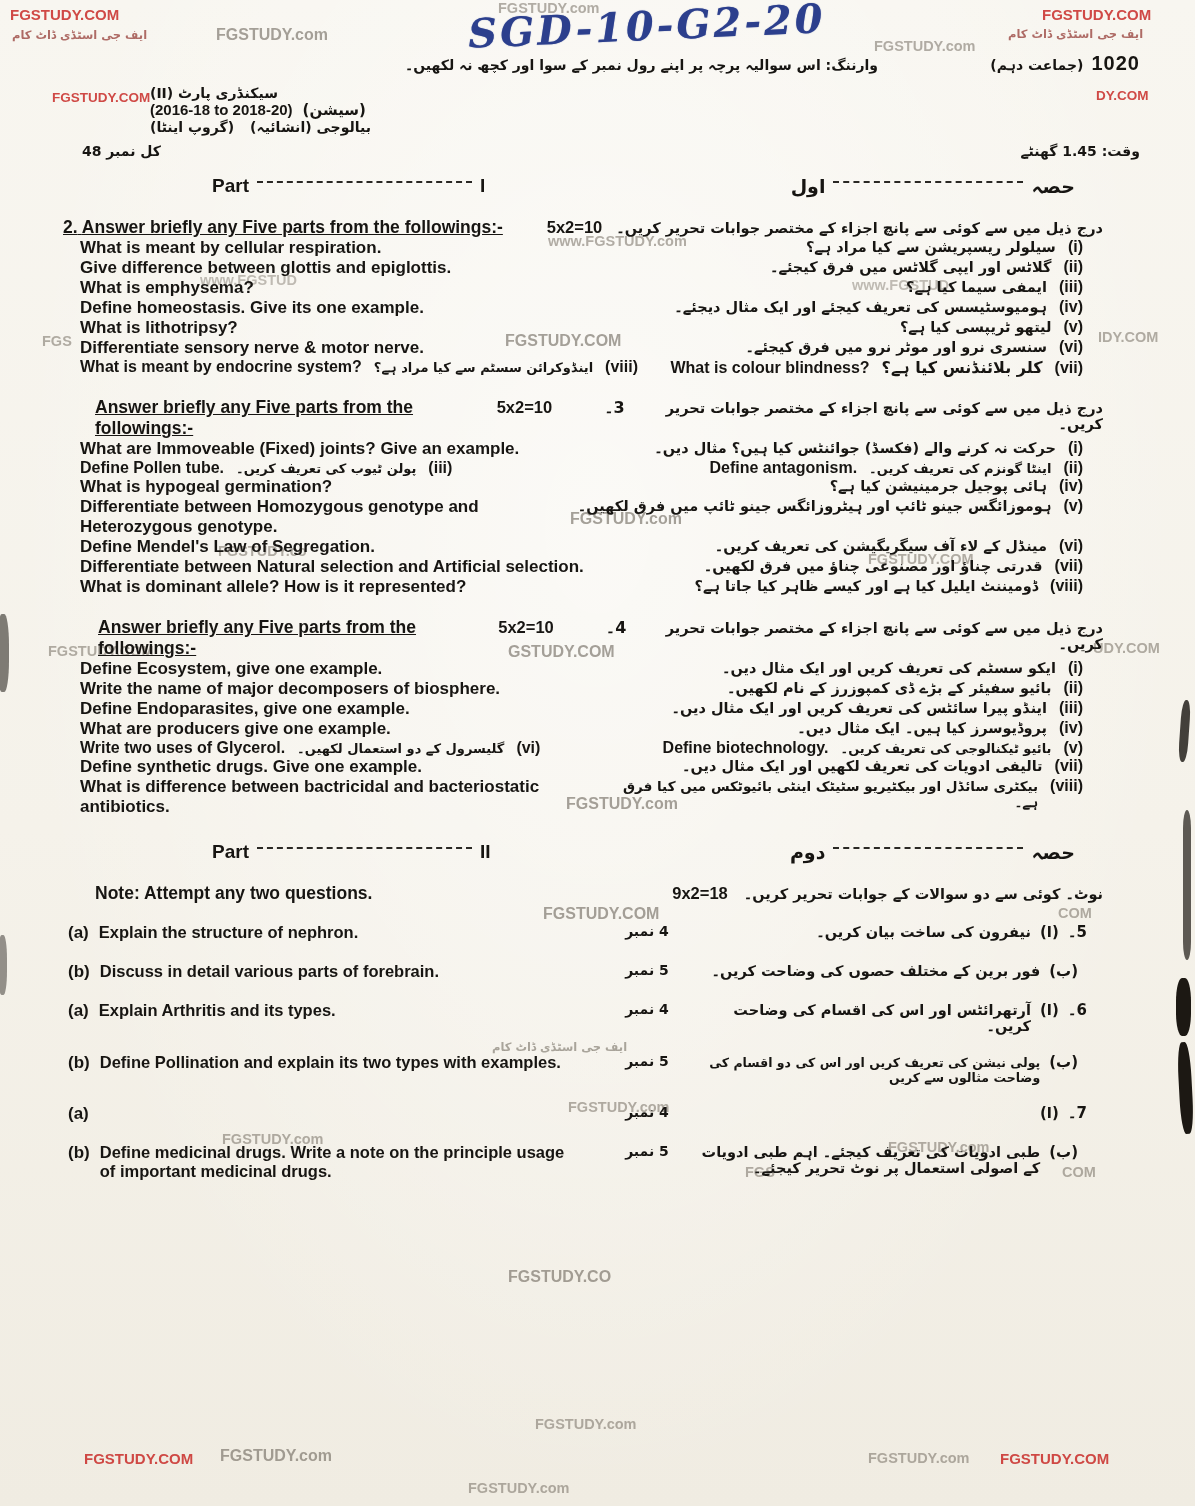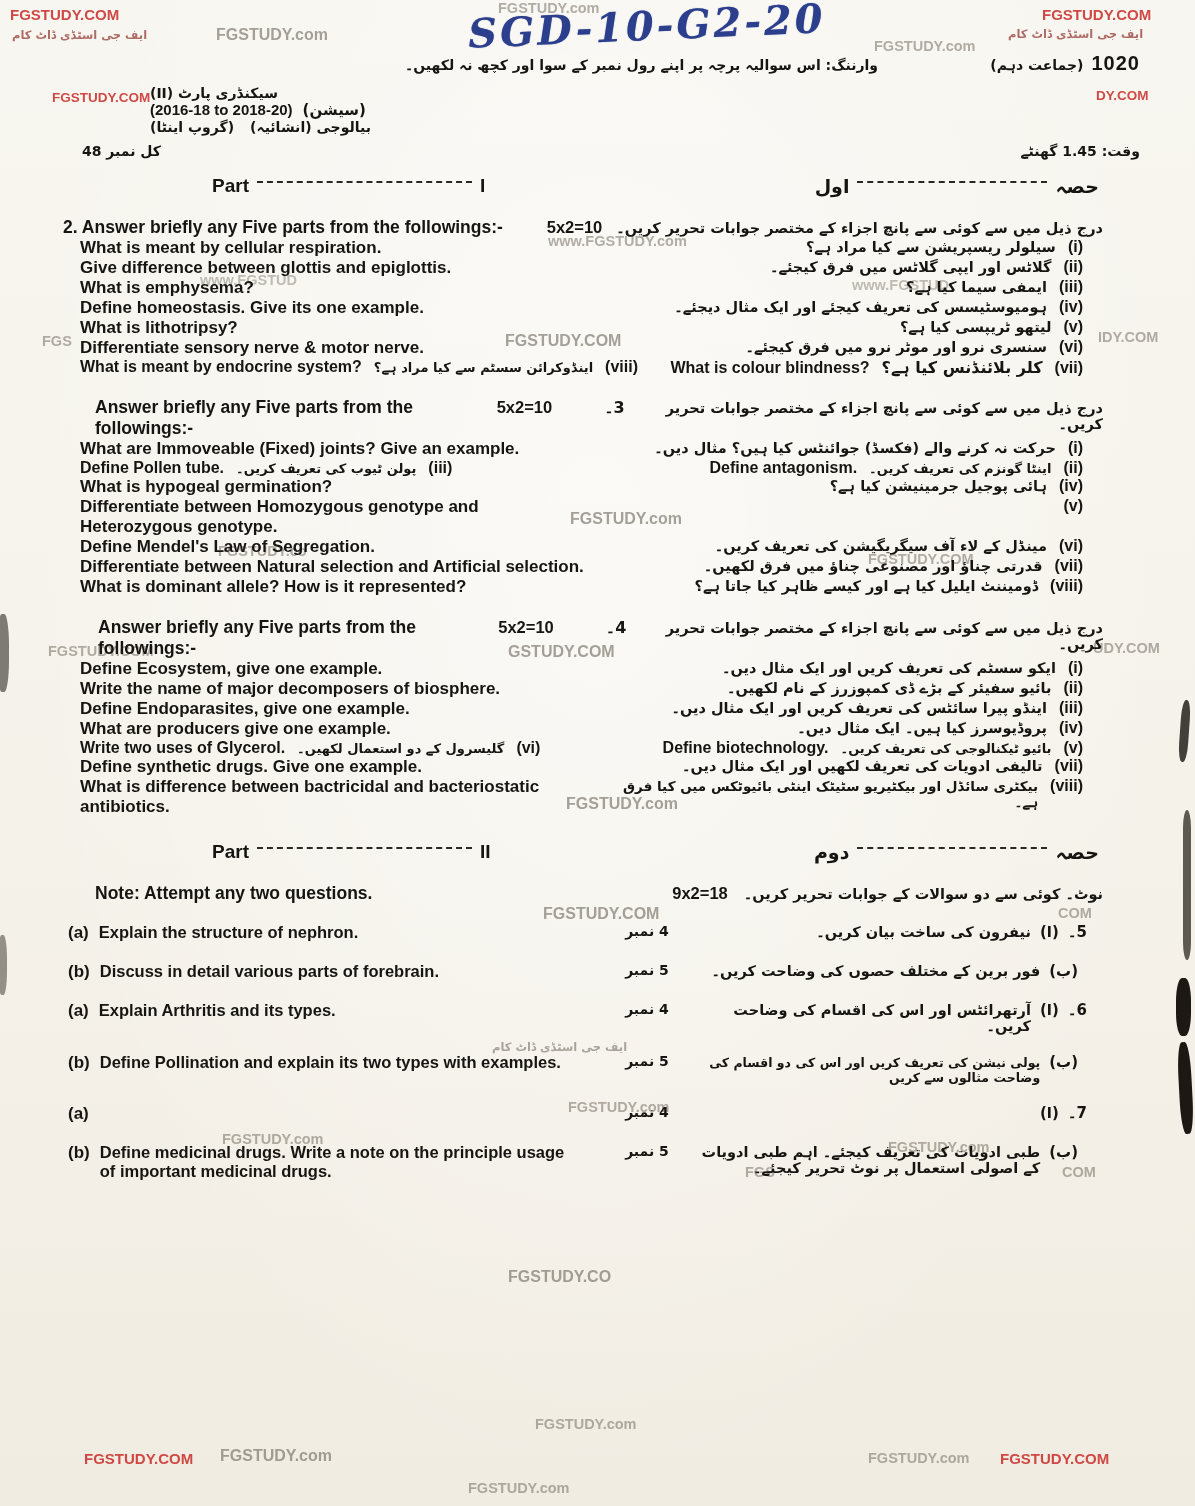--- a/index.html
+++ b/index.html
@@ -33,29 +33,29 @@
   .h-row3 .ur{ font-size:14px; }
 
   .handwritten{
     position:absolute; left:468px; top:2px; font-family:"DejaVu Serif", serif;
     font-style:italic; font-weight:bold; font-size:40px; color:#2c3f8d;
     transform:rotate(-2.5deg); letter-spacing:3px; white-space:nowrap;
     text-shadow:0 0 1px rgba(44,63,141,.6);
   }
 
   
-  .part-line{ display:flex; justify-content:space-between; align-items:center; padding:0 96px 0 212px; margin-top:16px;text-align:center; }
+  .part-line{ display:flex; justify-content:space-between; align-items:center; padding:0 120px 0 212px; margin-top:16px;text-align:center; }
   .part-line .grp{ display:flex; align-items:center; gap:8px; font-size:19px; font-weight:bold; }
   .part-line .grp.rtl{ direction:rtl; }
   .dashline{ display:inline-block; width:215px; border-bottom:2.5px dashed #2a2824; transform:translateY(-4px); }
   .part-line .grp.rtl .dashline{ width:190px; }
 
   
   .sec-hdr{ display:flex; align-items:baseline; padding:0 92px 0 63px; margin-top:20px; }
-  .sec-hdr .sh-en{ font-weight:bold; font-size:17.5px; }
+  .sec-hdr .sh-en{ font-weight:bold; font-size:17.5px;text-decoration:underline; }
   .sec-hdr .marks{ font-weight:bold; font-size:16.5px; margin-left:auto; }
   .sec-hdr .sh-no{ font-weight:bold; font-size:16px; margin-left:52px; }
   .sec-hdr .sh-ur{ font-size:14.5px; margin-left:14px; }
 
   
   .row{ display:flex; justify-content:space-between; align-items:flex-start; padding:0 112px 0 80px; margin-top:0; }
   .rgt{ display:flex; align-items:baseline; gap:12px; direction:ltr; }
   .row .en{ max-width:600px; }
   .row.dbl{ padding-right:112px; }
   .pair{ display:flex; align-items:baseline; gap:12px; }
@@ -275,20 +275,21 @@
     <div class="row">
       <span class="en">What is hypogeal germination?</span>
       <span class="rgt">
         <span class="ur uq">ہائی پوجیل جرمینیشن کیا ہے؟</span>
         <b class="qnum">(iv)</b>
       </span>
     </div>
     <div class="row">
       <span class="en w2">Differentiate between Homozygous genotype and Heterozygous genotype.</span>
       <span class="rgt">
+        <span class="ur uq">ہوموزائگس جینو ٹائپ اور ہیٹروزائگس جینو ٹائپ میں فرق لکھیں۔</span>
         <b class="qnum">(v)</b>
       </span>
     </div>
     <div class="row">
       <span class="en">Define Mendel's Law of Segregation.</span>
       <span class="rgt">
         <span class="ur uq">مینڈل کے لاء آف سیگریگیشن کی تعریف کریں۔</span>
         <b class="qnum">(vi)</b>
       </span>
     </div>

